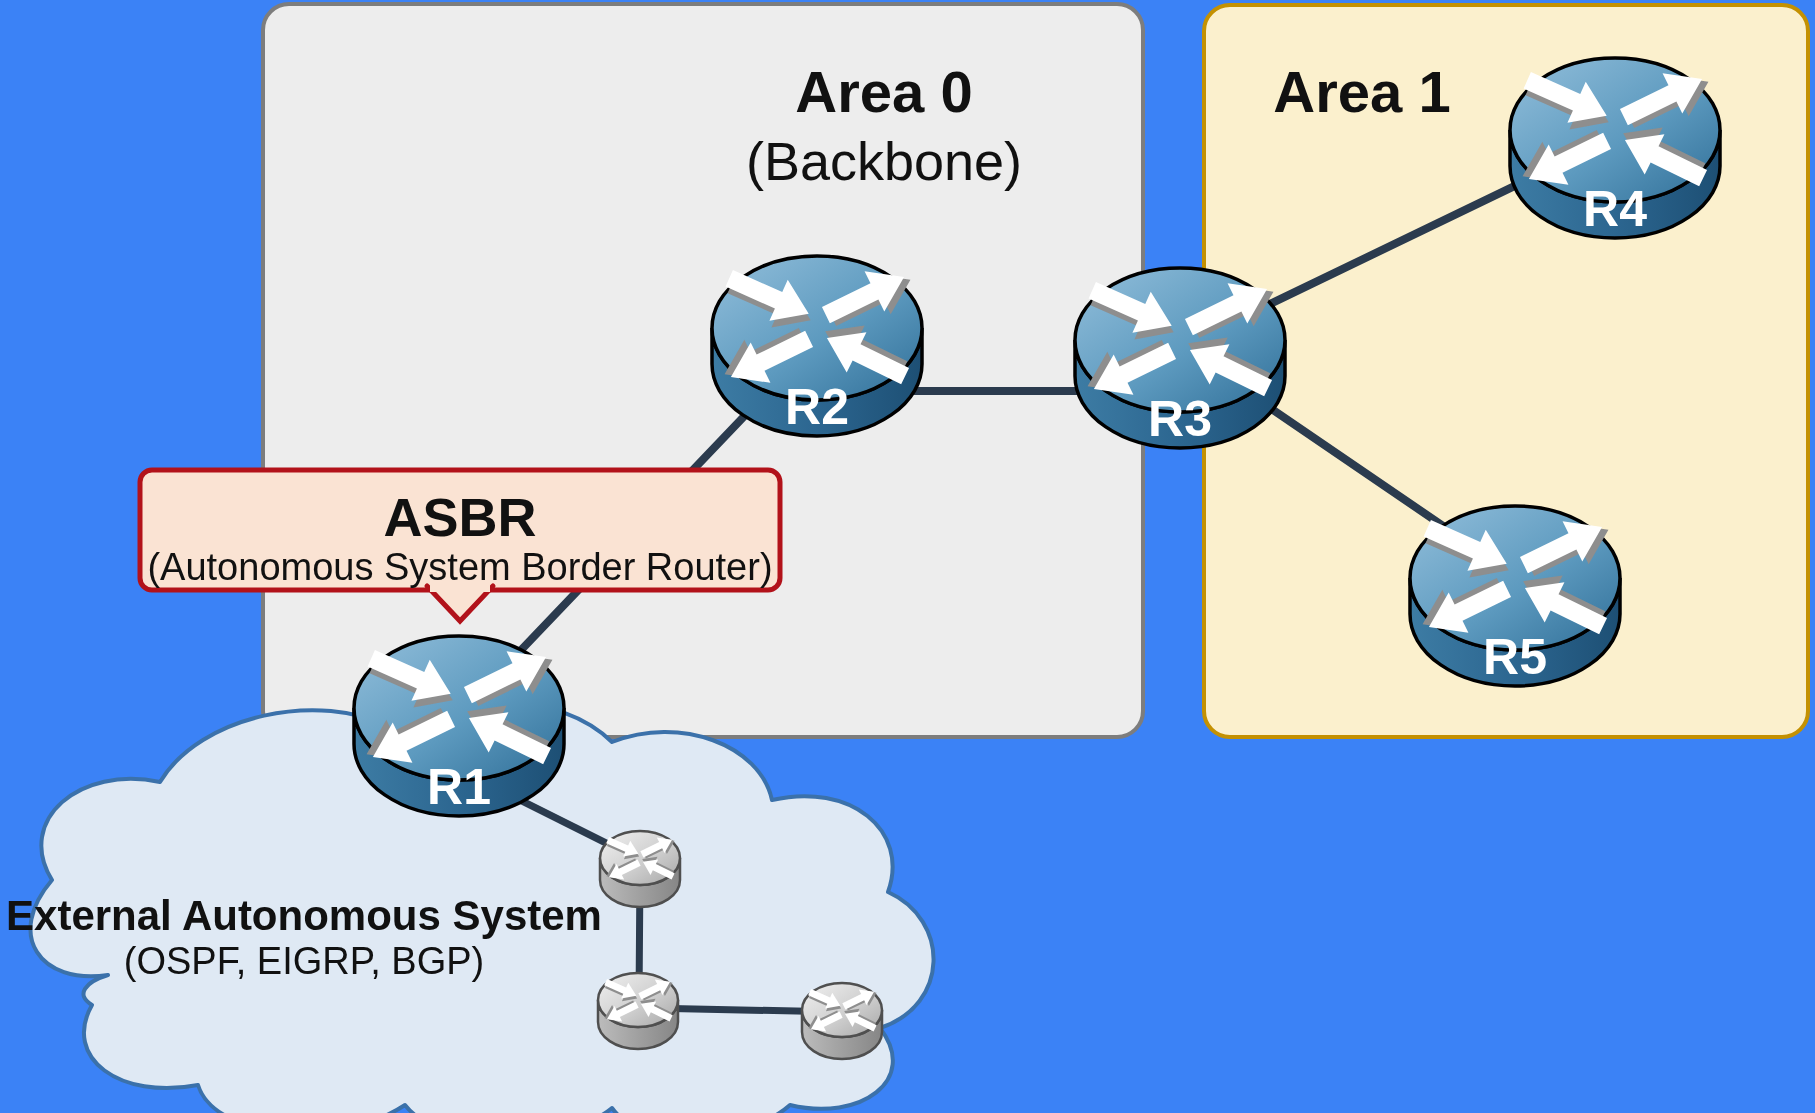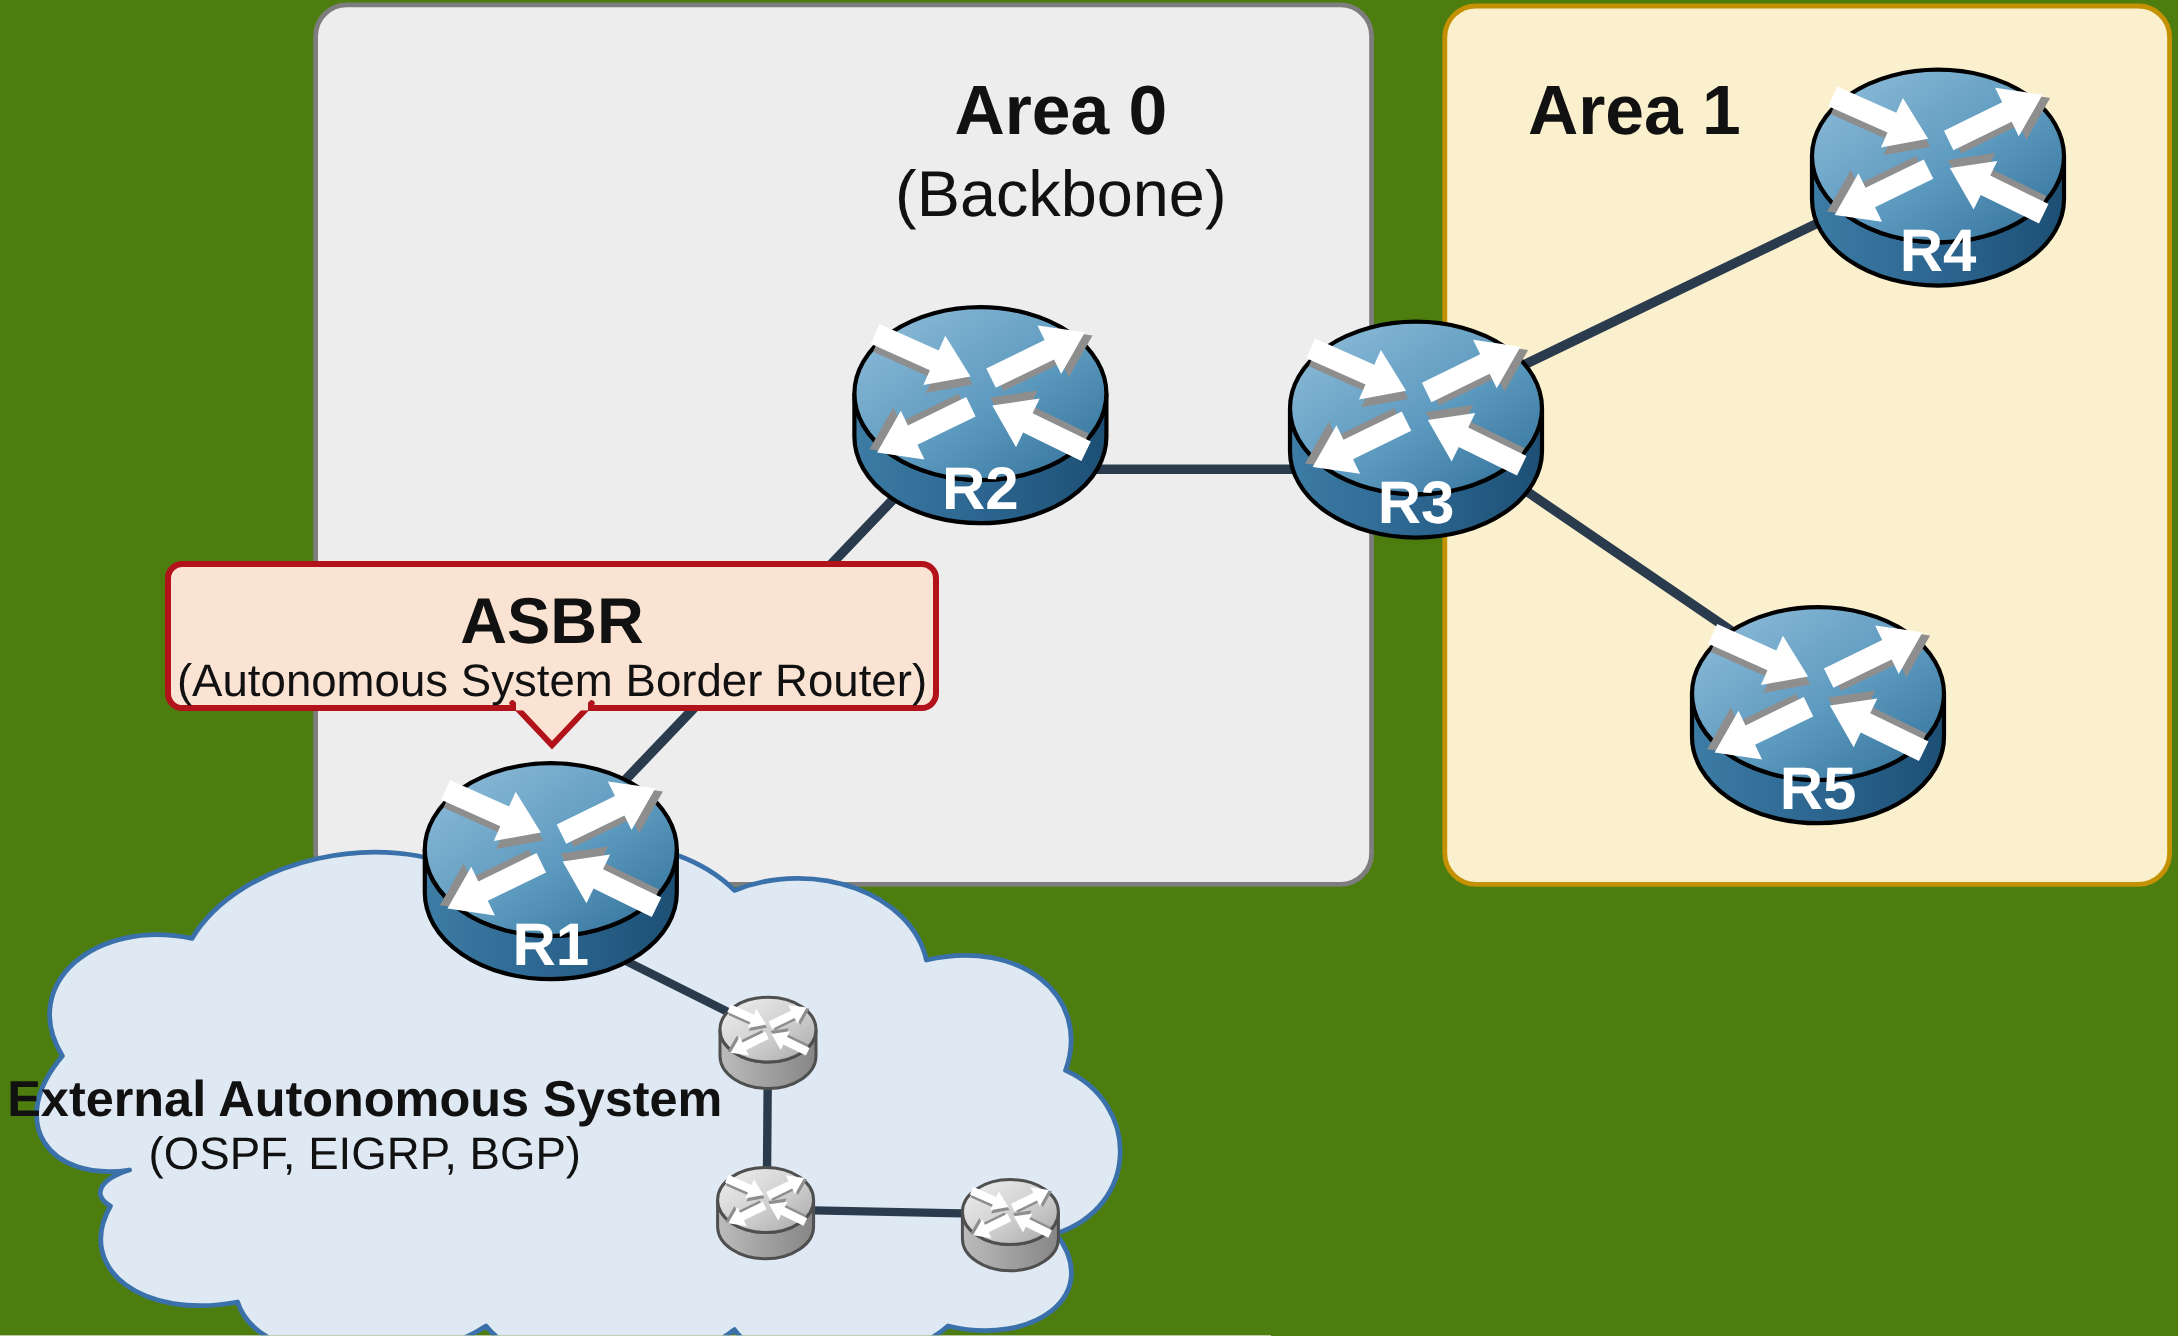--- a/index.html
+++ b/index.html
@@ -1,16 +1,16 @@
 <!DOCTYPE html>
 <html><head>
 <meta charset="utf-8">
 <style>
   html,body{margin:0;padding:0;background:#ffffff;}
-  .stage{position:relative;width:1815px;height:1113px;background:#4d7c0f;overflow:hidden;
+  .stage{position:relative;width:1815px;height:1113px;background:#3b82f6;overflow:hidden;
          font-family:"Liberation Sans", sans-serif;}
   svg text{font-family:"Liberation Sans", sans-serif;}
   .t-bold{font-weight:bold;}
 </style>
 </head>
 <body>
 
 <div class="stage">
 <svg width="1815" height="1113" viewBox="0 0 1815 1113" xmlns="http://www.w3.org/2000/svg">
 

